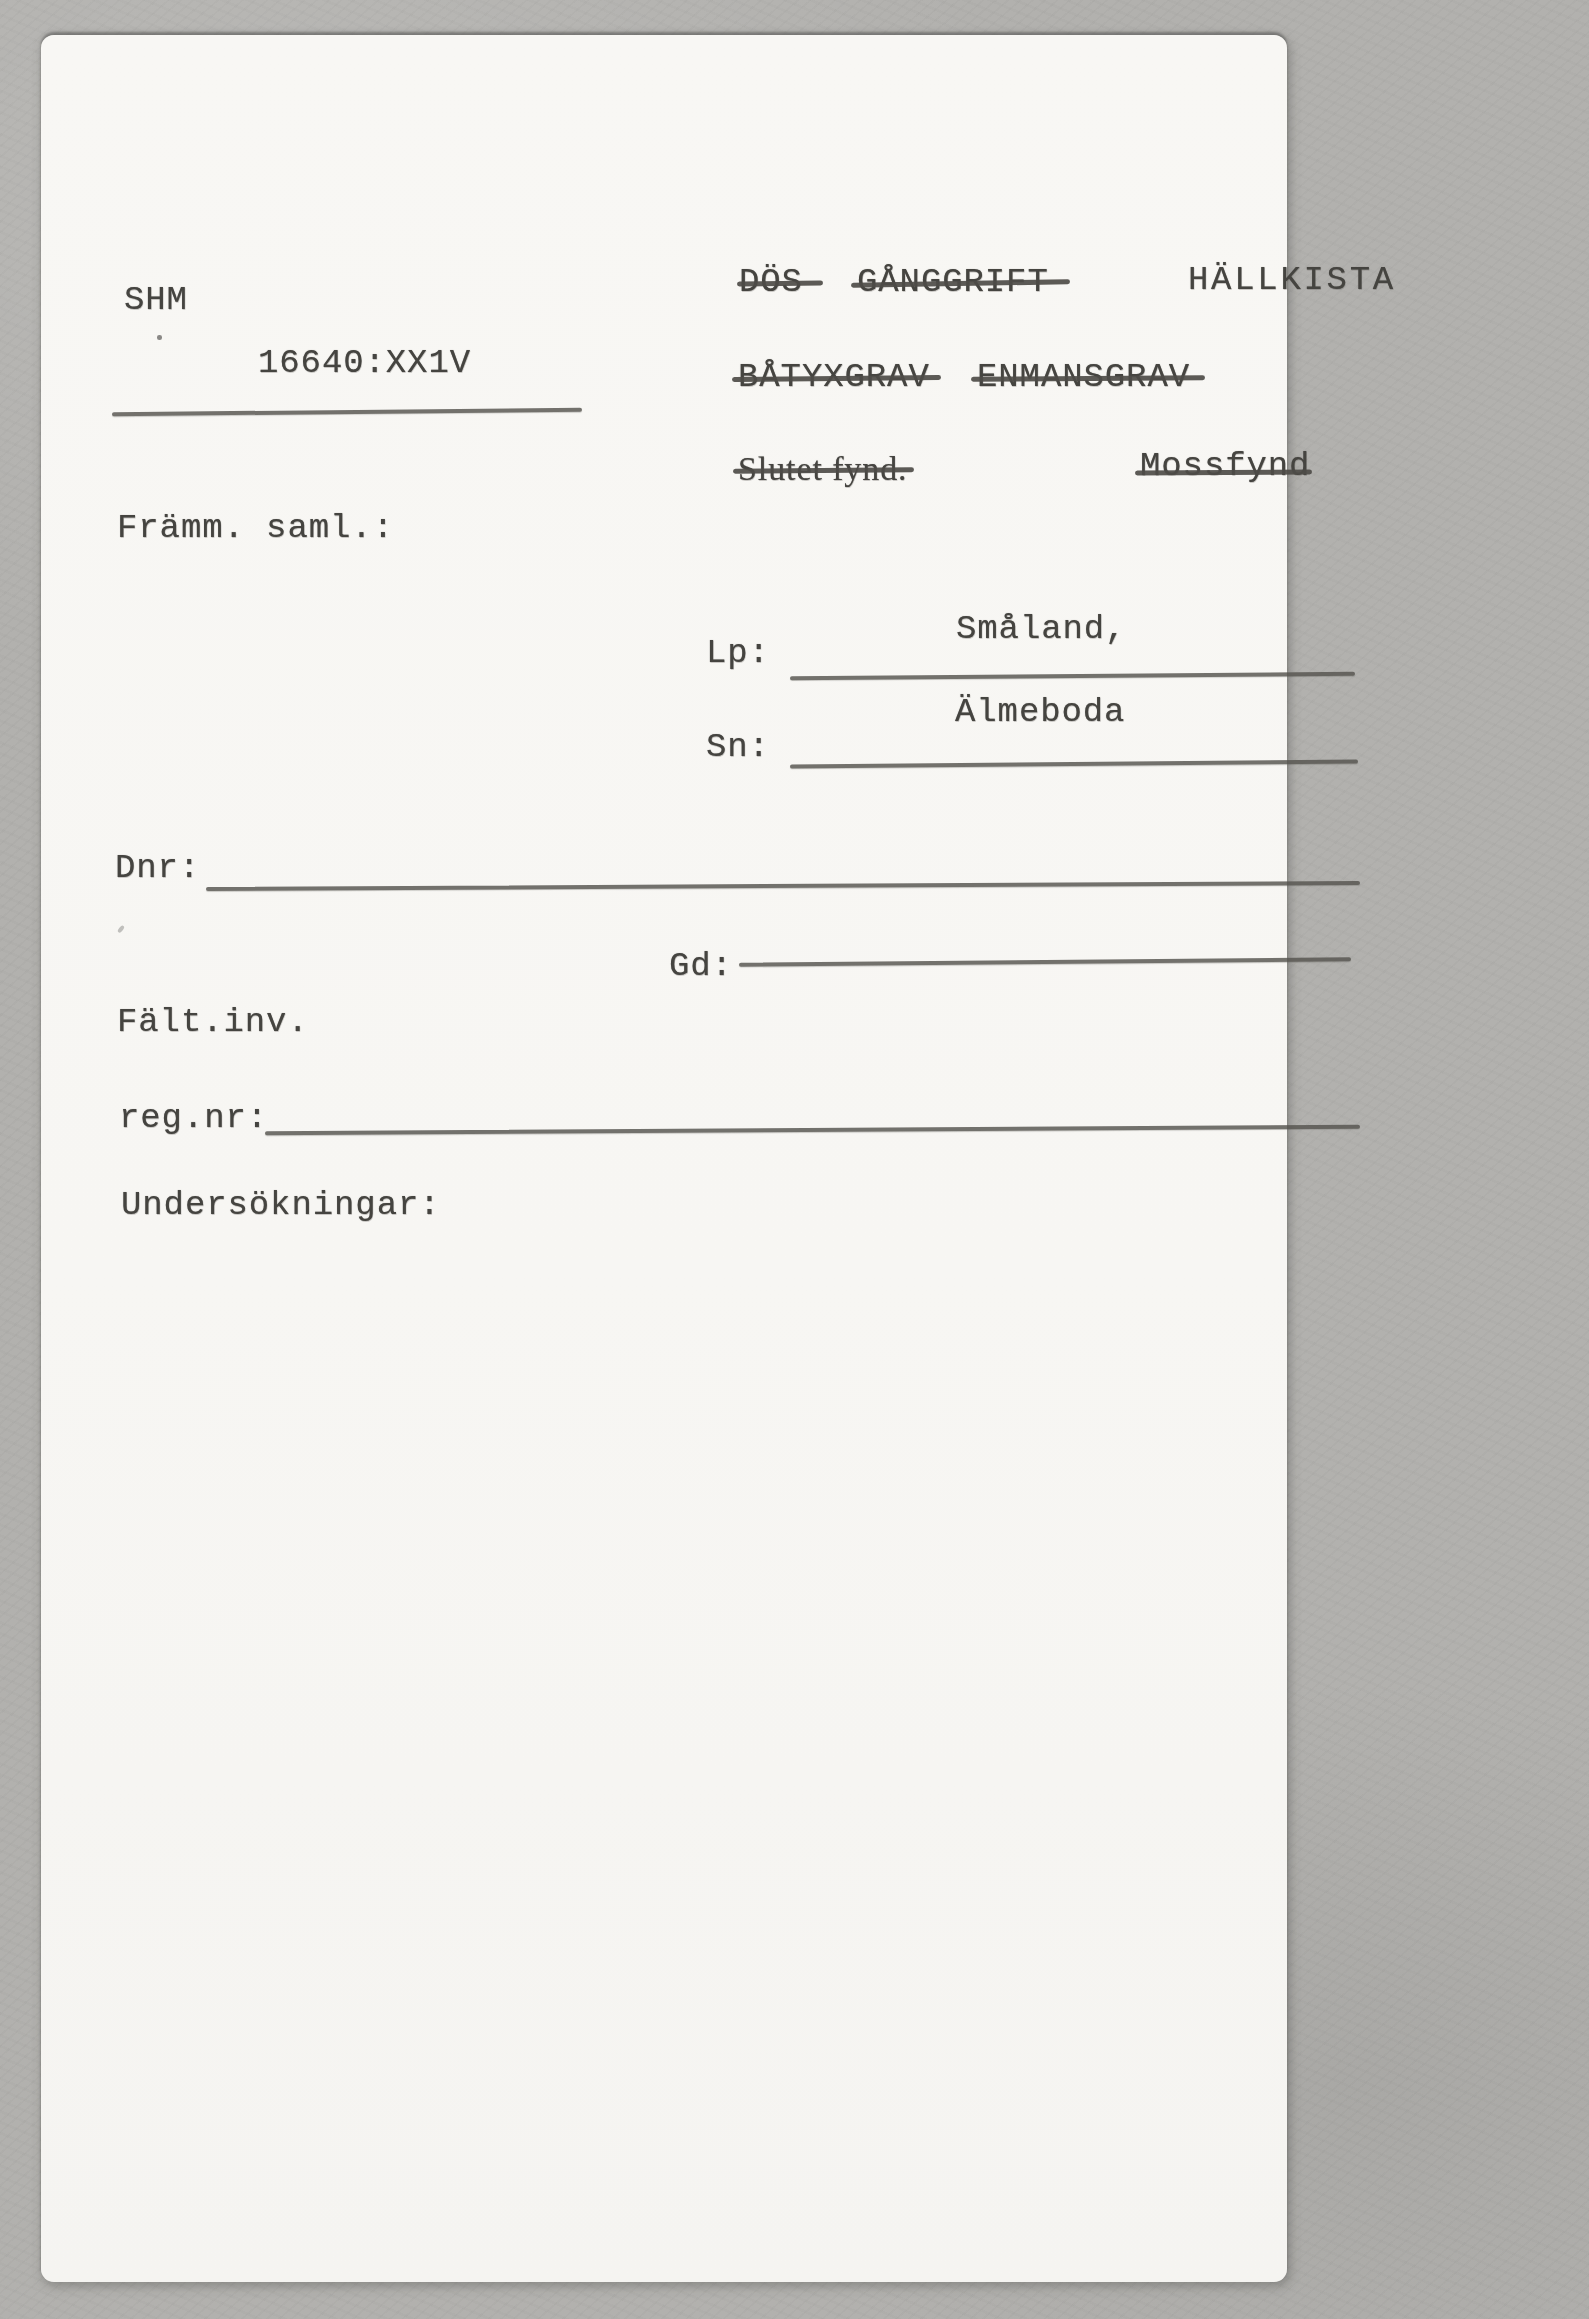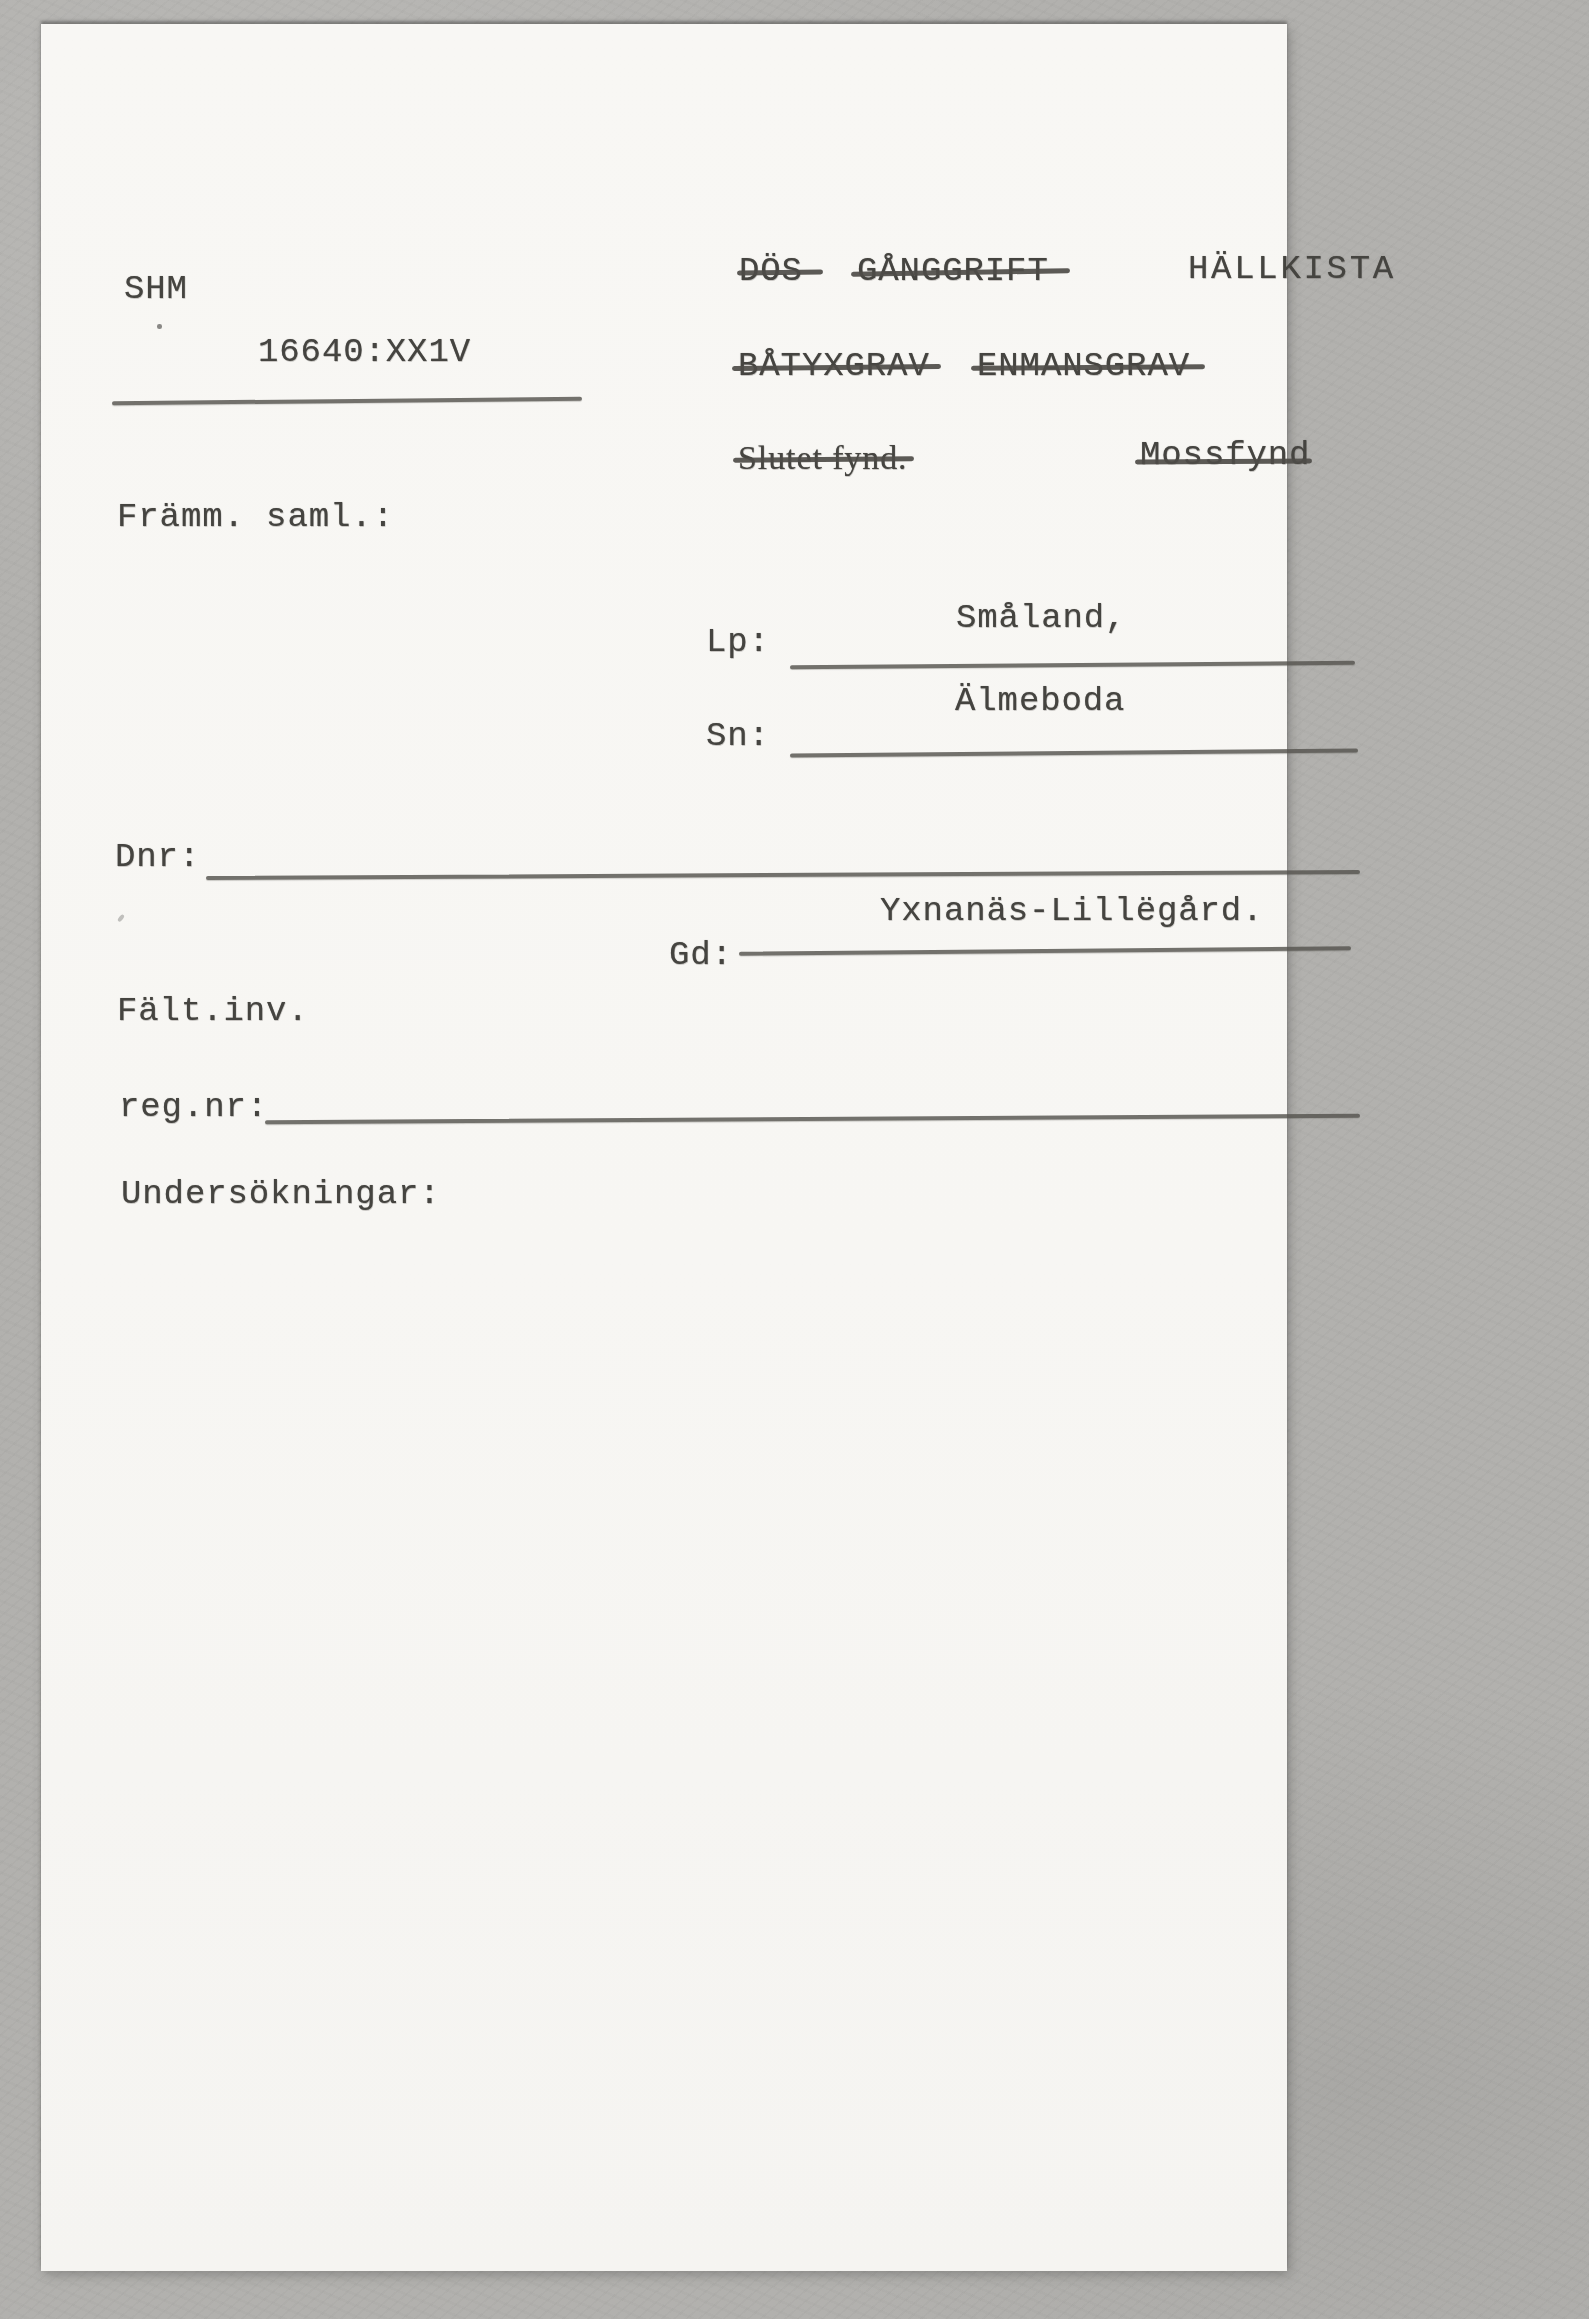--- a/index.html
+++ b/index.html
@@ -7,23 +7,24 @@
     width:1589px;height:2319px;overflow:hidden;position:relative;
     font-family:"Liberation Mono","DejaVu Sans Mono",monospace;
     background:
       radial-gradient(1266px 814px at 18% 8%, rgba(255,255,255,.10), transparent 60%),
       radial-gradient(905px 633px at 85% 90%, rgba(90,90,88,.10), transparent 65%),
       repeating-linear-gradient(23deg, rgba(138,138,135,.07) 0 2.7px, transparent 2.7px 10px),
       repeating-linear-gradient(-41deg, rgba(120,120,118,.06) 0 1.8px, transparent 1.8px 8.1px),
       #b2b1ae;
   }
   .paper{
-    position:absolute;left:41px;top:24px;width:1246px;height:2247px;
+    position:absolute;left:41px;top:35px;width:1246px;height:2247px;
     background:linear-gradient(180deg,#f8f7f4 0%,#f7f6f3 55%,#f5f4f1 100%);
     box-shadow:0 -2.7px 2.7px rgba(82,82,80,.55), 2.7px 3.6px 11px rgba(70,70,68,.38);
+    border-radius:13px;
   }
   .t{
     position:absolute;white-space:pre;
     font:34px/1.15 "Liberation Mono","DejaVu Sans Mono",monospace;
     color:#454440;letter-spacing:0.9px;
     text-shadow:0 0 0.9px rgba(86,83,78,.55), 0.5px 0.5px 0 rgba(86,83,78,.25);
   }
   .rule{
     position:absolute;height:3.6px;background:#56544f;border-radius:2.7px;opacity:.82;
     box-shadow:0 0.9px 0.9px rgba(90,88,84,.35);
@@ -97,21 +98,20 @@
   <div class="rule" id="rule-lp"></div>
 
   <div class="t" id="sn-label">Sn:</div>
   <div class="t" id="sn-value">Älmeboda</div>
   <div class="rule" id="rule-sn"></div>
 
   <div class="t" id="dnr-label">Dnr:</div>
   <div class="rule" id="rule-dnr"></div>
 
   <div class="t" id="gd-label">Gd:</div>
-  <div class="t" id="gd-value">Yxnanäs-Lillëgård.</div>
   <div class="rule" id="rule-gd"></div>
 
   <div class="t" id="falt">Fält.inv.</div>
 
   <div class="t" id="regnr">reg.nr:</div>
   <div class="rule" id="rule-reg"></div>
 
   <div class="t" id="undersok">Undersökningar:</div>
 
 

